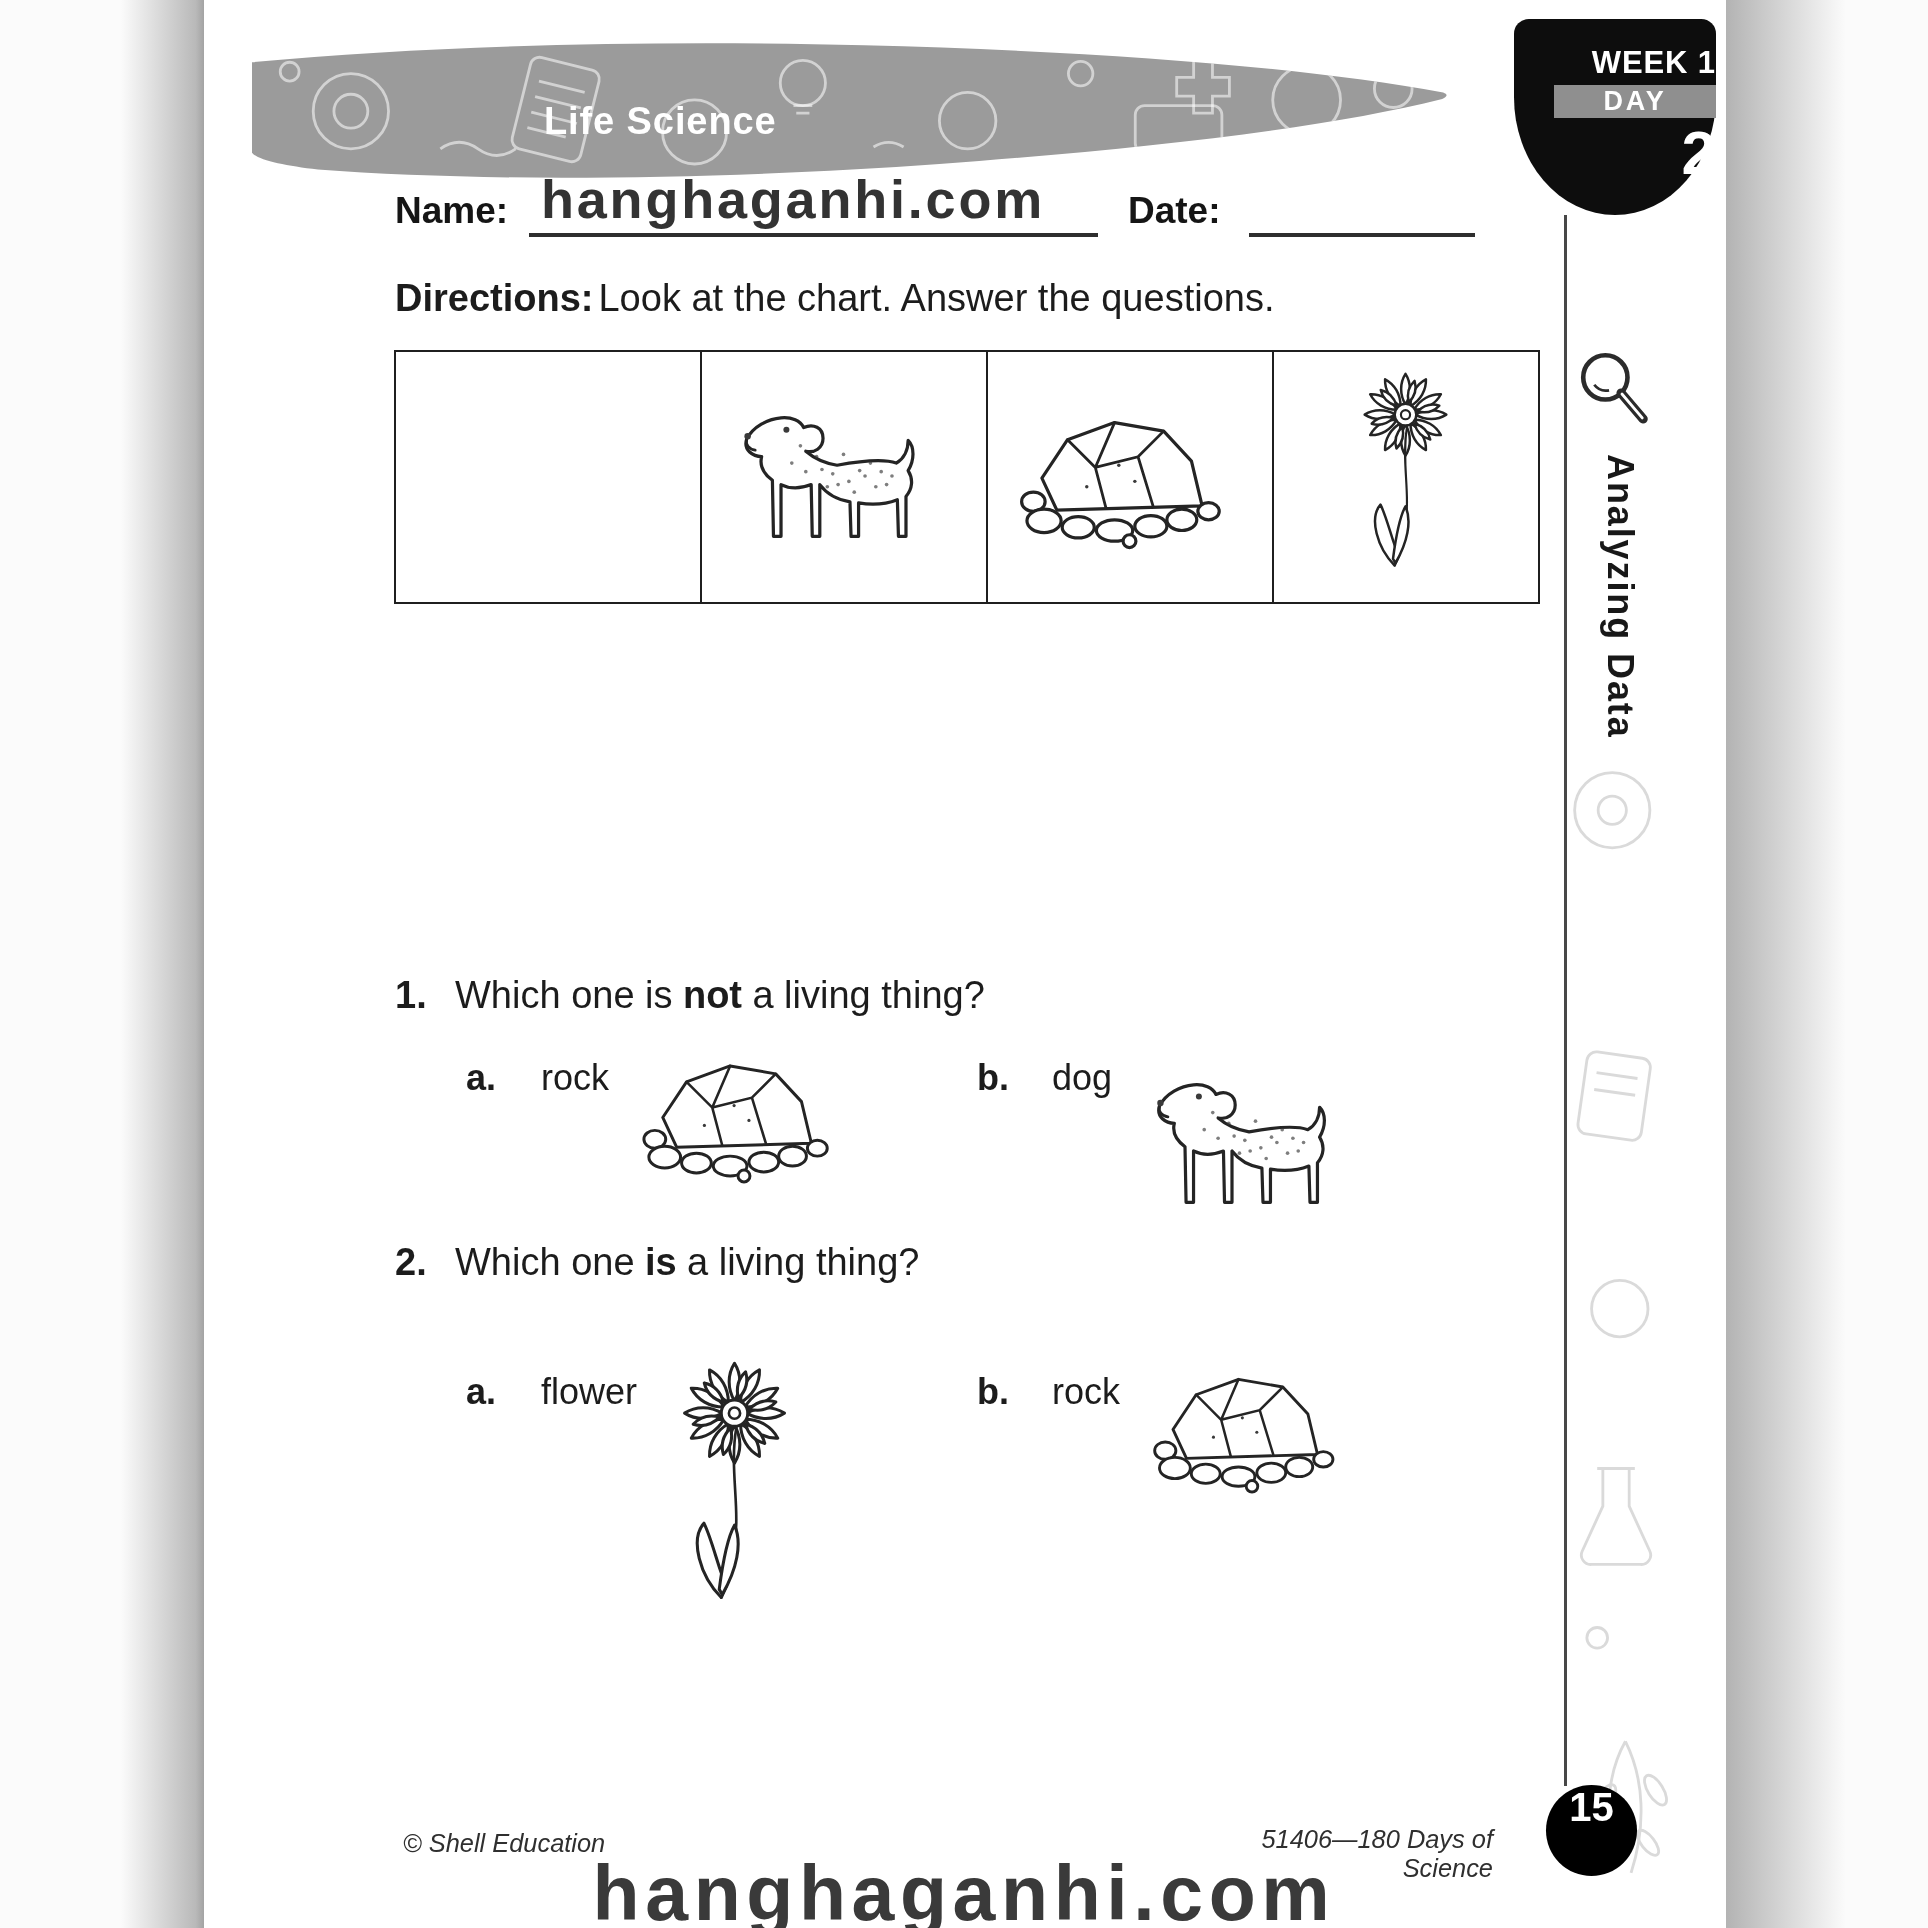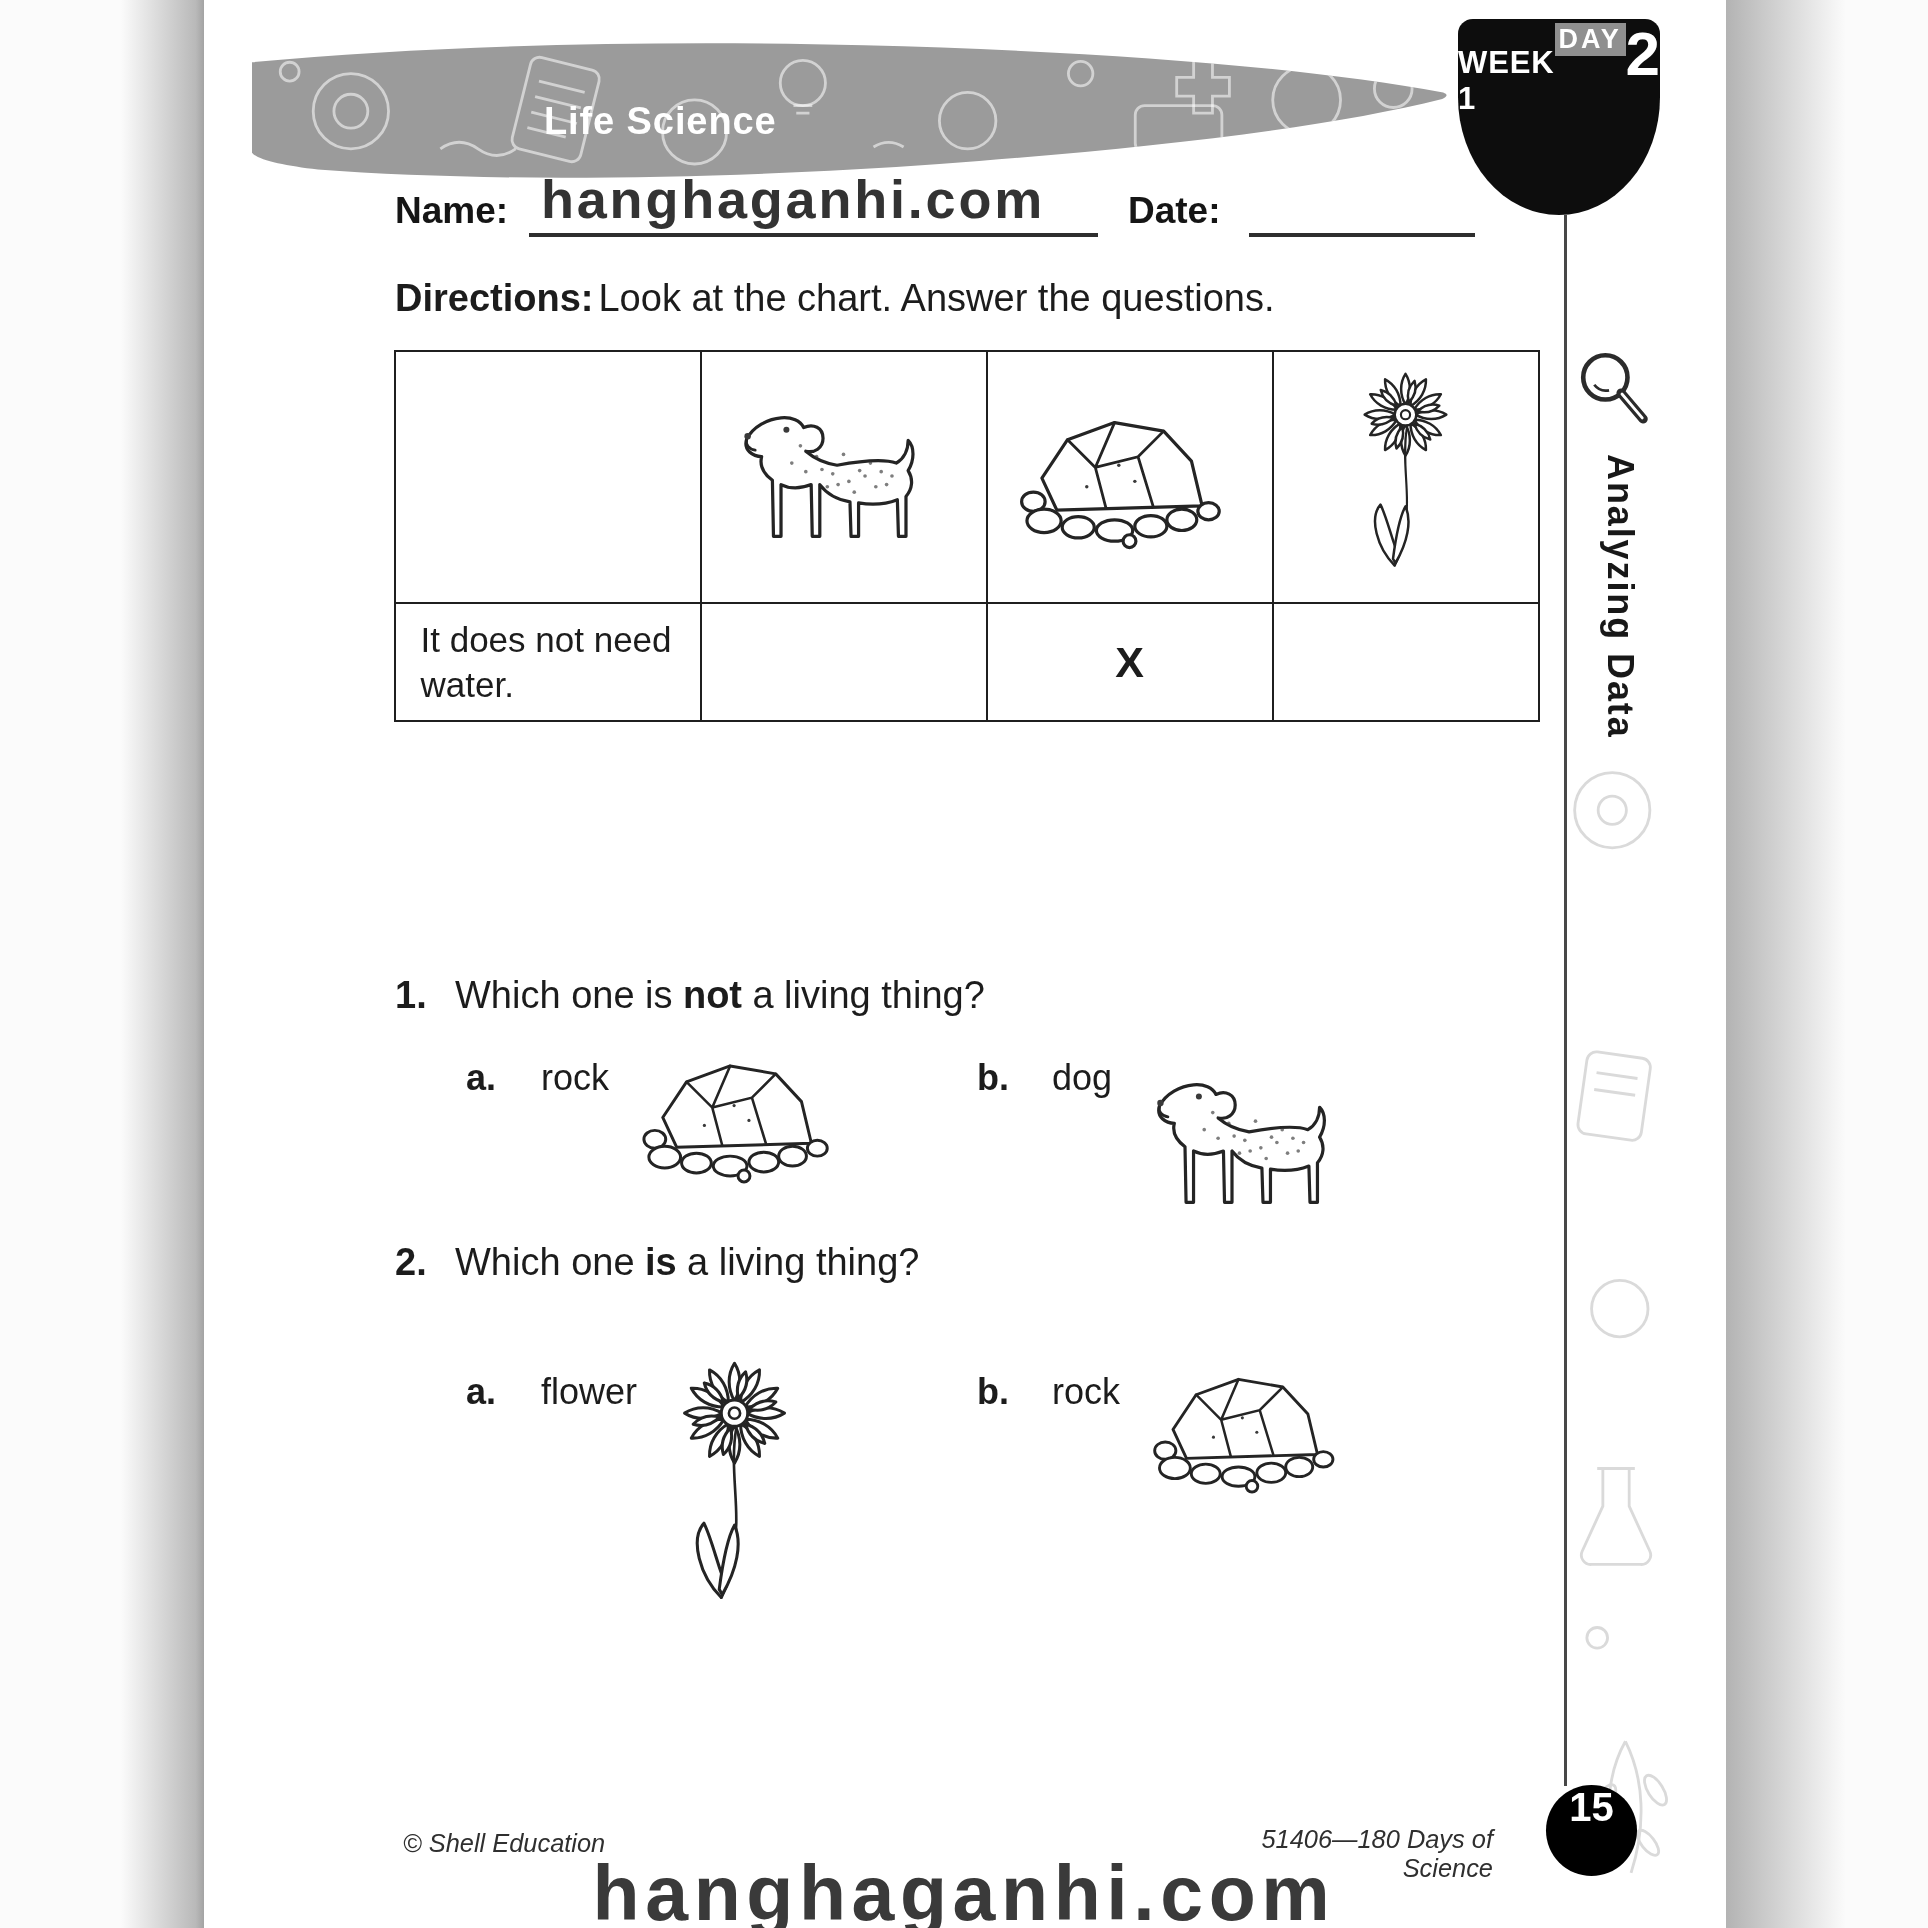--- a/index.html
+++ b/index.html
@@ -14,23 +14,23 @@
   .shadow-left{left:121px;top:0;width:83px;height:1928px;
     background:linear-gradient(to right,rgba(255,255,255,0),#b9b9b9 90%,#a3a3a3)}
   .shadow-right{left:1726px;top:0;width:141px;height:1928px;
     background:linear-gradient(to right,#b3b3b3,rgba(255,255,255,0) 85%)}
 
   
   .banner-svg{left:252px;top:34px}
   .banner-title{left:544px;top:100px;font-size:38px;font-weight:bold;color:#ffffff;letter-spacing:0.9px}
 
   
-  .badge{left:1458px;top:19px;width:202px;height:196px;background:#0d0d0d;
+  .badge{left:1514px;top:19px;width:202px;height:196px;background:#0d0d0d;
     border-radius:15px 15px 102px 102px / 15px 15px 119px 119px;
-    display:flex;align-items:flex-start;color:#fff}
+    display:flex;flex-direction:column;align-items:flex-end;color:#fff}
   .badge-week{margin-top:26px;font-size:31px;font-weight:bold;letter-spacing:0.9px}
   .badge-band{margin-top:4px;width:162px;height:33px;background:#8f8f8f;
     display:flex;align-items:center;justify-content:center}
   .badge-band span{font-size:27px;font-weight:bold;letter-spacing:2.8px}
   .badge-num{font-size:62px;font-weight:bold;line-height:1;margin-top:3.8px}
 
   
   .wm-top{left:541px;top:168px;font-size:54px;font-weight:600;color:#333;letter-spacing:2.8px}
   .wm-bottom{left:0;top:1849px;width:1928px;text-align:center;font-size:77px;font-weight:600;
     color:#3a3a3a;letter-spacing:5.6px}
@@ -234,26 +234,20 @@
       <svg viewBox="0 0 220 140" width="235" height="150">
             <use href="#rock-art"></use>
           </svg>
     </td>
     <td class="c-img last">
       <svg viewBox="0 0 140 270" width="117" height="225">
             <use href="#flower-art"></use>
           </svg>
     </td>
   </tr>
-  <tr class="r3">
-    <td class="c-label">It does not need water.</td>
-    <td class="mark"></td>
-    <td class="mark">X</td>
-    <td class="mark"></td>
-  </tr>
 </tbody>
   </table>
 
 <div class="abs question q1">
   <span class="qnum">1.</span><span><span>Which one is</span><span class="qbold">not</span><span>a living thing?</span></span>
 </div>
 <div class="abs option q1a">
   <span class="opt-letter">a.</span>
   <span class="opt-label">rock</span>
   <svg class="opt-art" viewBox="0 0 220 140" width="218" height="139">

